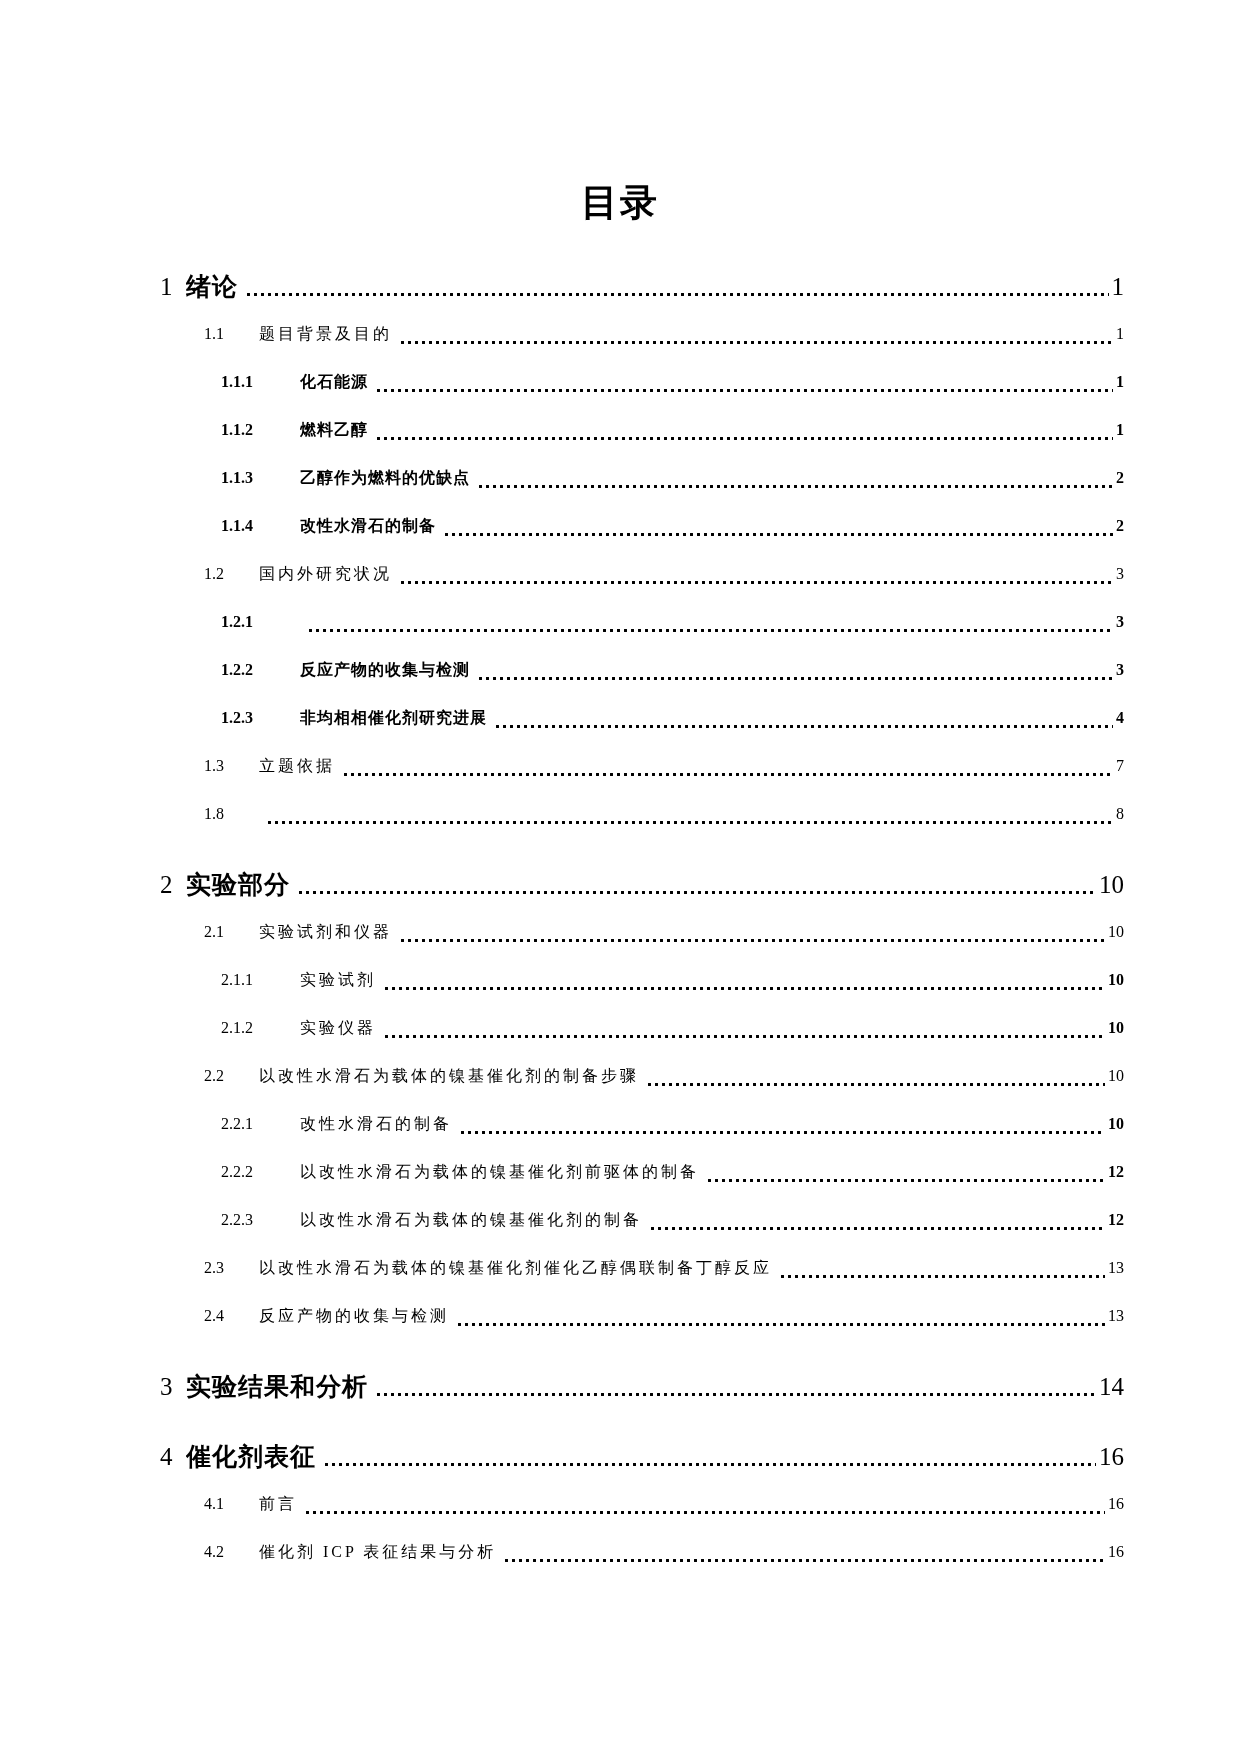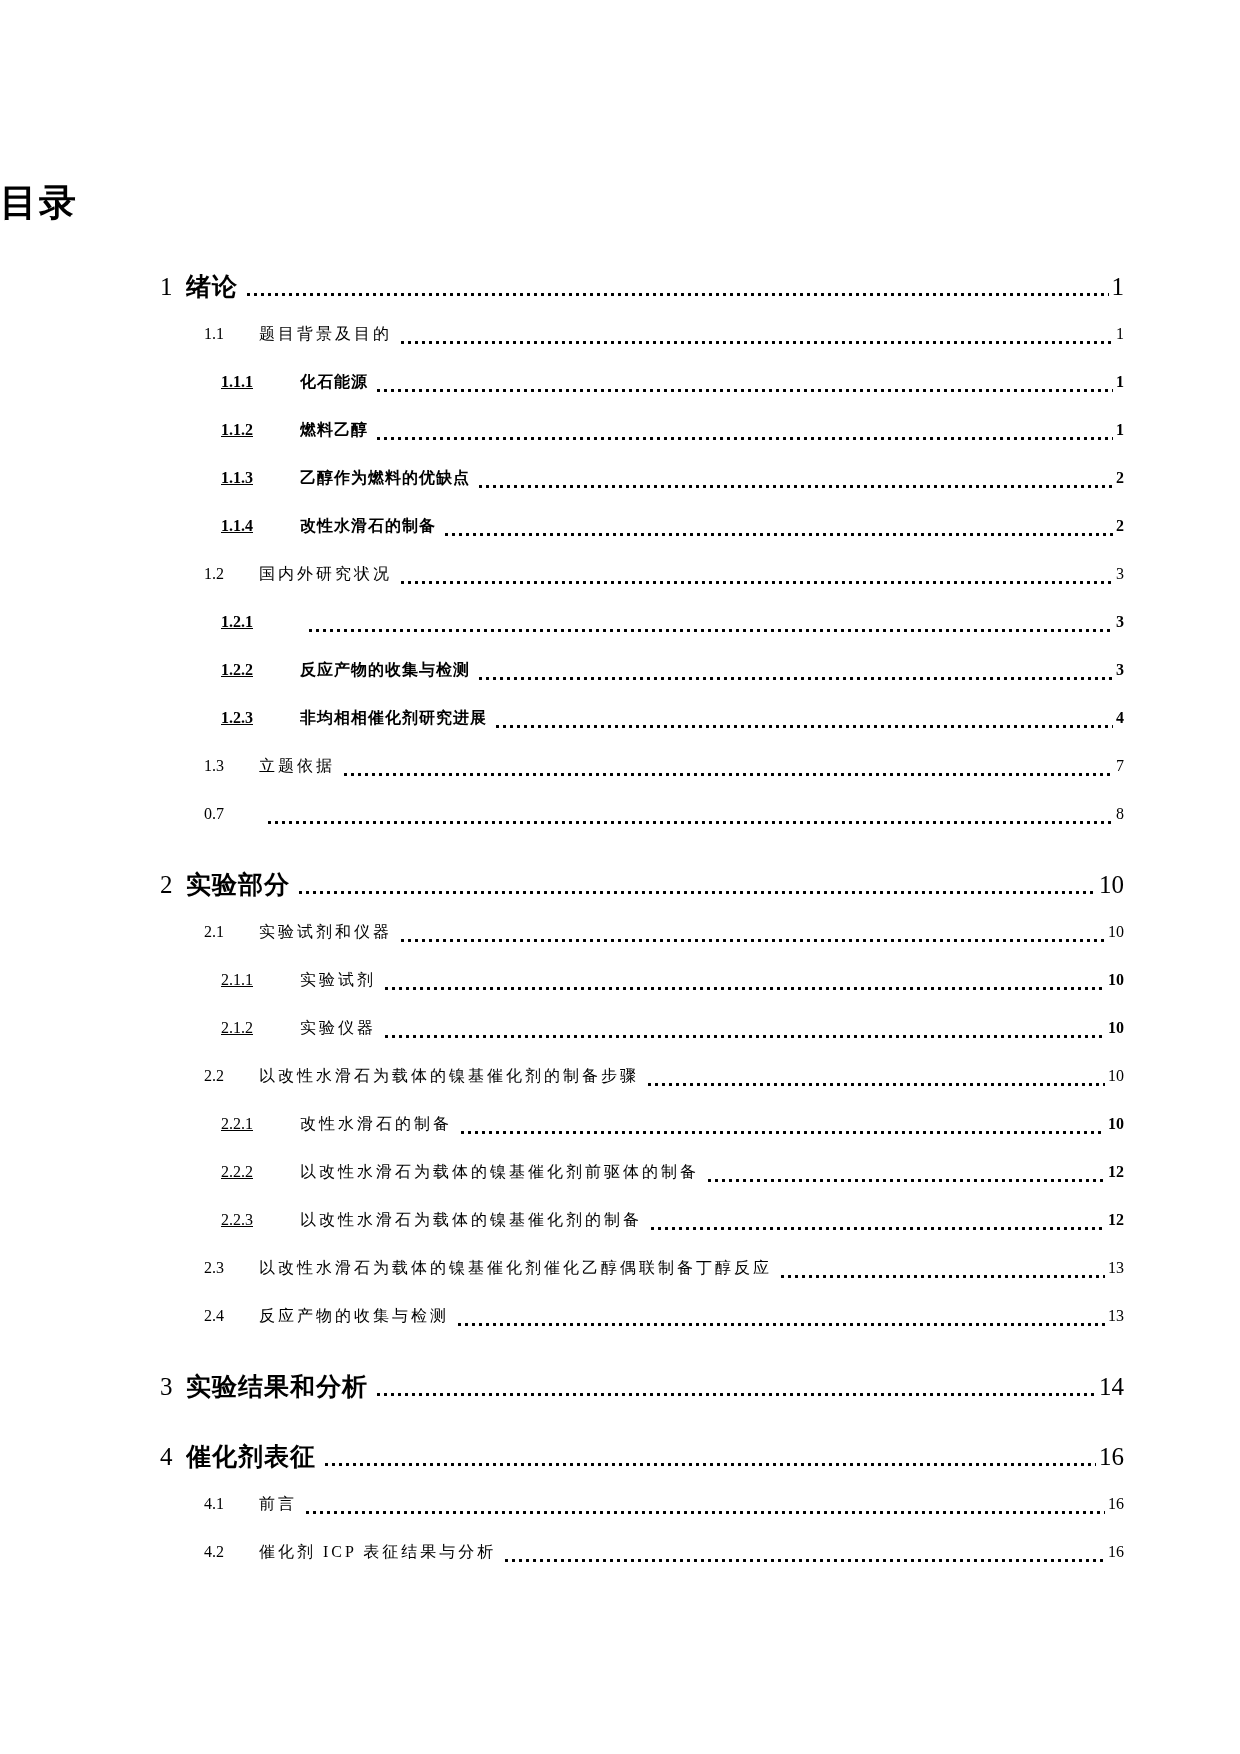--- a/index.html
+++ b/index.html
@@ -8,20 +8,21 @@
     height: 1754px;
     background: #ffffff;
     color: #000000;
     font-family: "Liberation Serif", serif;
     overflow: hidden;
   }
   .page { width: 1240px; height: 1754px; position: relative; }
 
   .doc-title {
     padding-top: 182px;
+    text-align: center;
     font-family: "Liberation Sans", sans-serif;
     font-weight: bold;
     font-size: 37px;
     line-height: 42px;
     letter-spacing: 2px;
   }
 
   .toc {
     margin: 38px 116px 0 160px;
   }
@@ -38,21 +39,21 @@
   .toc .row.chapter:first-child { margin-top: 0; }
 
   .num {
     flex: 0 0 auto;
     font-family: "Liberation Serif", serif;
   }
   .lvl1 .num { width: 26px; }
   .lvl2 { padding-left: 44px; }
   .lvl2 .num { width: 55px; }
   .lvl3 { padding-left: 61px; }
-  .lvl3 .num { width: 79px; text-decoration: underline; }
+  .lvl3 .num { width: 79px; }
 
   .ttl {
     flex: 0 1 auto;
     letter-spacing: 3px;
     overflow: hidden;
   }
   .bold-title .ttl {
     font-family: "Liberation Sans", sans-serif;
     font-weight: bold;
     letter-spacing: 1px;
@@ -143,21 +144,21 @@
     <span class="dots"></span>
     <span class="pg">4</span>
   </div>
       <div class="row lvl2">
     <span class="num">1.3</span>
     <span class="ttl">立题依据</span>
     <span class="dots"></span>
     <span class="pg">7</span>
   </div>
       <div class="row lvl2">
-    <span class="num">0.7</span>
+    <span class="num">1.8</span>
     <span class="dots"></span>
     <span class="pg">8</span>
   </div>
       <div class="row lvl1 chapter bold-title">
     <span class="num">2</span>
     <span class="ttl">实验部分</span>
     <span class="dots"></span>
     <span class="pg">10</span>
   </div>
       <div class="row lvl2">

